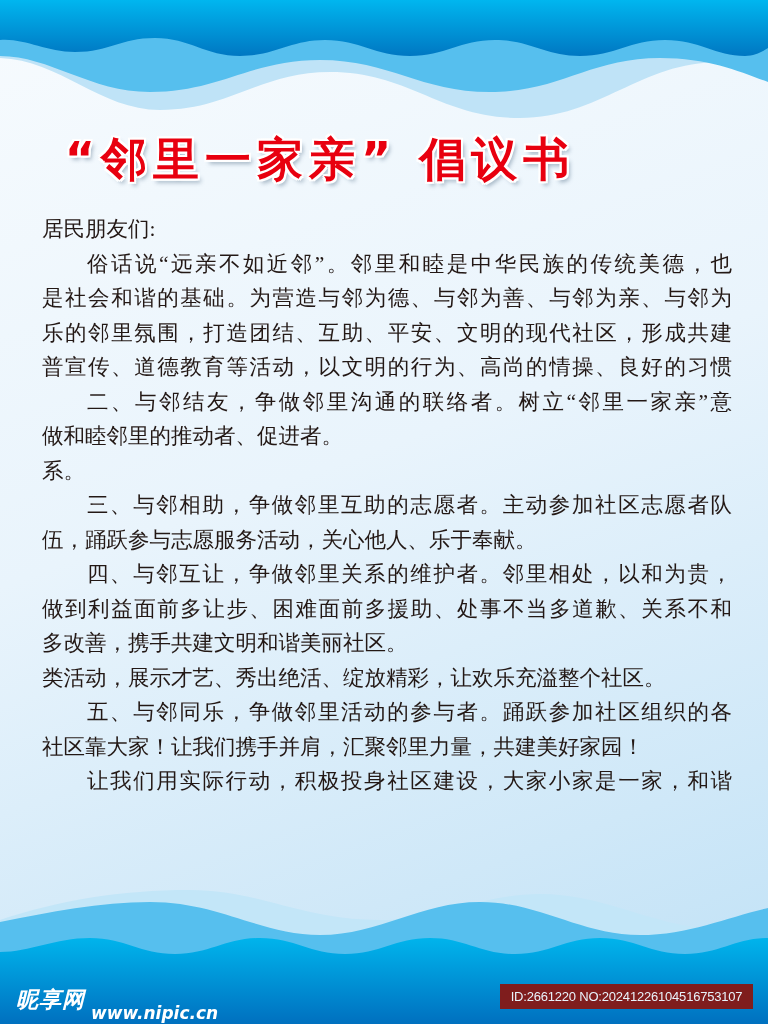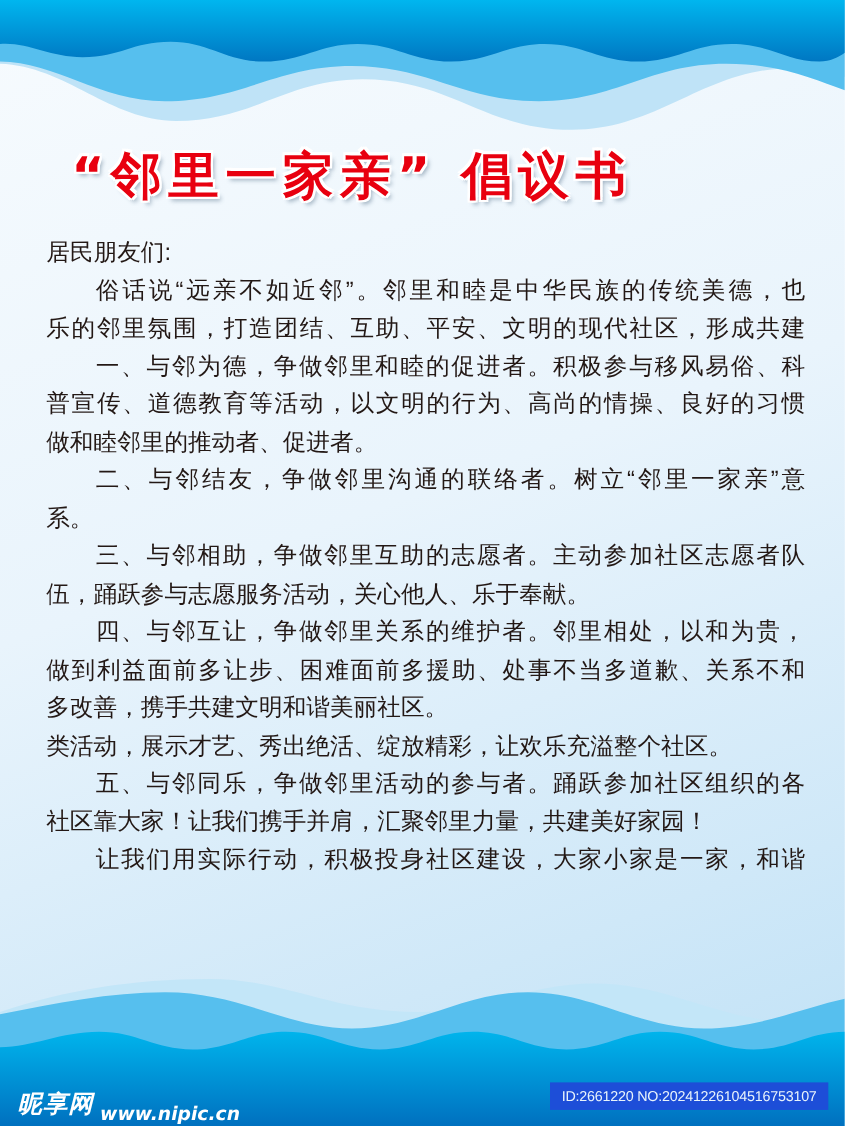--- a/index.html
+++ b/index.html
@@ -9,31 +9,31 @@
   .bg-layer { position: absolute; left: 0; width: 768px; }
   .top-waves { top: 0; height: 200px; }
   .bottom-waves { top: 880px; height: 144px; }
   .title { position: absolute; left: 0; top: 98px; width: 640px; text-align: center;
            font-family: "DejaVu Sans", sans-serif; font-weight: bold; font-size: 46px;
            letter-spacing: 6px; color: #e8000f;
            text-shadow: -2px -2px 0 #fff, 2px -2px 0 #fff, -2px 2px 0 #fff, 2px 2px 0 #fff,
                         0 -2px 0 #fff, 0 2px 0 #fff, -2px 0 0 #fff, 2px 0 0 #fff,
                         3px 4px 4px rgba(60,90,120,0.45); }
   .body-text { position: absolute; left: 42px; top: 212px; width: 690px;
-               font-family: Liberation Sans, sans-serif; font-size: 21.5px; color: #231815;
+               font-family: Liberation Serif, serif; font-size: 21.5px; color: #231815;
                line-height: 34.5px; }
   .line { white-space: nowrap; height: 34.5px; }
   .line.indent { padding-left: 45px; }
   .line.justify { text-align: justify; text-align-last: justify; white-space: normal; overflow: hidden; }
   .footer-logo { position: absolute; left: 16px; top: 985px; color: #fff; font-weight: bold;
-                 font-family: "DejaVu Sans", sans-serif; display: flex; align-items: center; gap: 6px; }
+                 font-family: "DejaVu Sans", sans-serif; display: flex; align-items: flex-start; gap: 6px; }
   .footer-logo .brand { font-size: 22px; font-style: italic; letter-spacing: 1px; }
   .footer-logo .url { font-size: 17px; font-style: italic; margin-top: 18px; }
   .id-badge { position: absolute; left: 500px; top: 984px; width: 253px; height: 25px;
-              background: #1d4ed8; color: #e8f3fb; font-family: "Liberation Sans", sans-serif;
+              background: #7f1d1d; color: #e8f3fb; font-family: "Liberation Sans", sans-serif;
               font-size: 13px; line-height: 25px; text-align: center; letter-spacing: -0.2px; }
 </style>
 </head>
 <body>
 
 <svg class="bg-layer top-waves" viewBox="0 0 768 200" width="768" height="200" preserveAspectRatio="none">
   <defs>
     <linearGradient id="gTop" x1="0" y1="0" x2="0" y2="1">
       <stop offset="0" stop-color="#00b6ef"></stop>
       <stop offset="1" stop-color="#0077c2"></stop>
@@ -45,25 +45,25 @@
   <path d="M0,56 C50,56 90,92 150,92 C220,92 250,60 320,60 C390,60 420,92 490,92 C560,92 590,58 660,58 C710,58 740,72 768,82 L768,0 L0,0 Z" fill="#56bfee"></path>
 
   <path d="M0,40 C25,38 45,52 75,52 C110,52 120,38 155,38 C190,38 205,56 240,56 C275,56 290,40 325,40 C360,40 375,56 410,56 C445,56 460,40 495,40 C530,40 545,56 580,56 C615,56 630,40 665,40 C700,40 715,56 745,56 C755,56 762,52 768,48 L768,0 L0,0 Z" fill="url(#gTop)"></path>
 </svg>
 
 <h1 class="title">“邻里一家亲” 倡议书</h1>
 
 <div class="body-text" id="letter">
     <div class="line">居民朋友们:</div>
     <div class="line indent justify">俗话说“远亲不如近邻”。邻里和睦是中华民族的传统美德，也</div>
+    <div class="line justify">是社会和谐的基础。为营造与邻为德、与邻为善、与邻为亲、与邻为</div>
     <div class="line justify">乐的邻里氛围，打造团结、互助、平安、文明的现代社区，形成共建</div>
-    <div class="line indent justify">一、与邻为德，争做邻里和睦的促进者。积极参与移风易俗、科</div>
     <div class="line justify">普宣传、道德教育等活动，以文明的行为、高尚的情操、良好的习惯</div>
+    <div class="line indent justify">二、与邻结友，争做邻里沟通的联络者。树立“邻里一家亲”意</div>
     <div class="line">做和睦邻里的推动者、促进者。</div>
-    <div class="line indent justify">二、与邻结友，争做邻里沟通的联络者。树立“邻里一家亲”意</div>
     <div class="line">系。</div>
     <div class="line indent justify">三、与邻相助，争做邻里互助的志愿者。主动参加社区志愿者队</div>
     <div class="line">伍，踊跃参与志愿服务活动，关心他人、乐于奉献。</div>
     <div class="line indent justify">四、与邻互让，争做邻里关系的维护者。邻里相处，以和为贵，</div>
     <div class="line justify">做到利益面前多让步、困难面前多援助、处事不当多道歉、关系不和</div>
     <div class="line">多改善，携手共建文明和谐美丽社区。</div>
     <div class="line">类活动，展示才艺、秀出绝活、绽放精彩，让欢乐充溢整个社区。</div>
     <div class="line indent justify">五、与邻同乐，争做邻里活动的参与者。踊跃参加社区组织的各</div>
     <div class="line">社区靠大家！让我们携手并肩，汇聚邻里力量，共建美好家园！</div>
     <div class="line indent justify">让我们用实际行动，积极投身社区建设，大家小家是一家，和谐</div>

